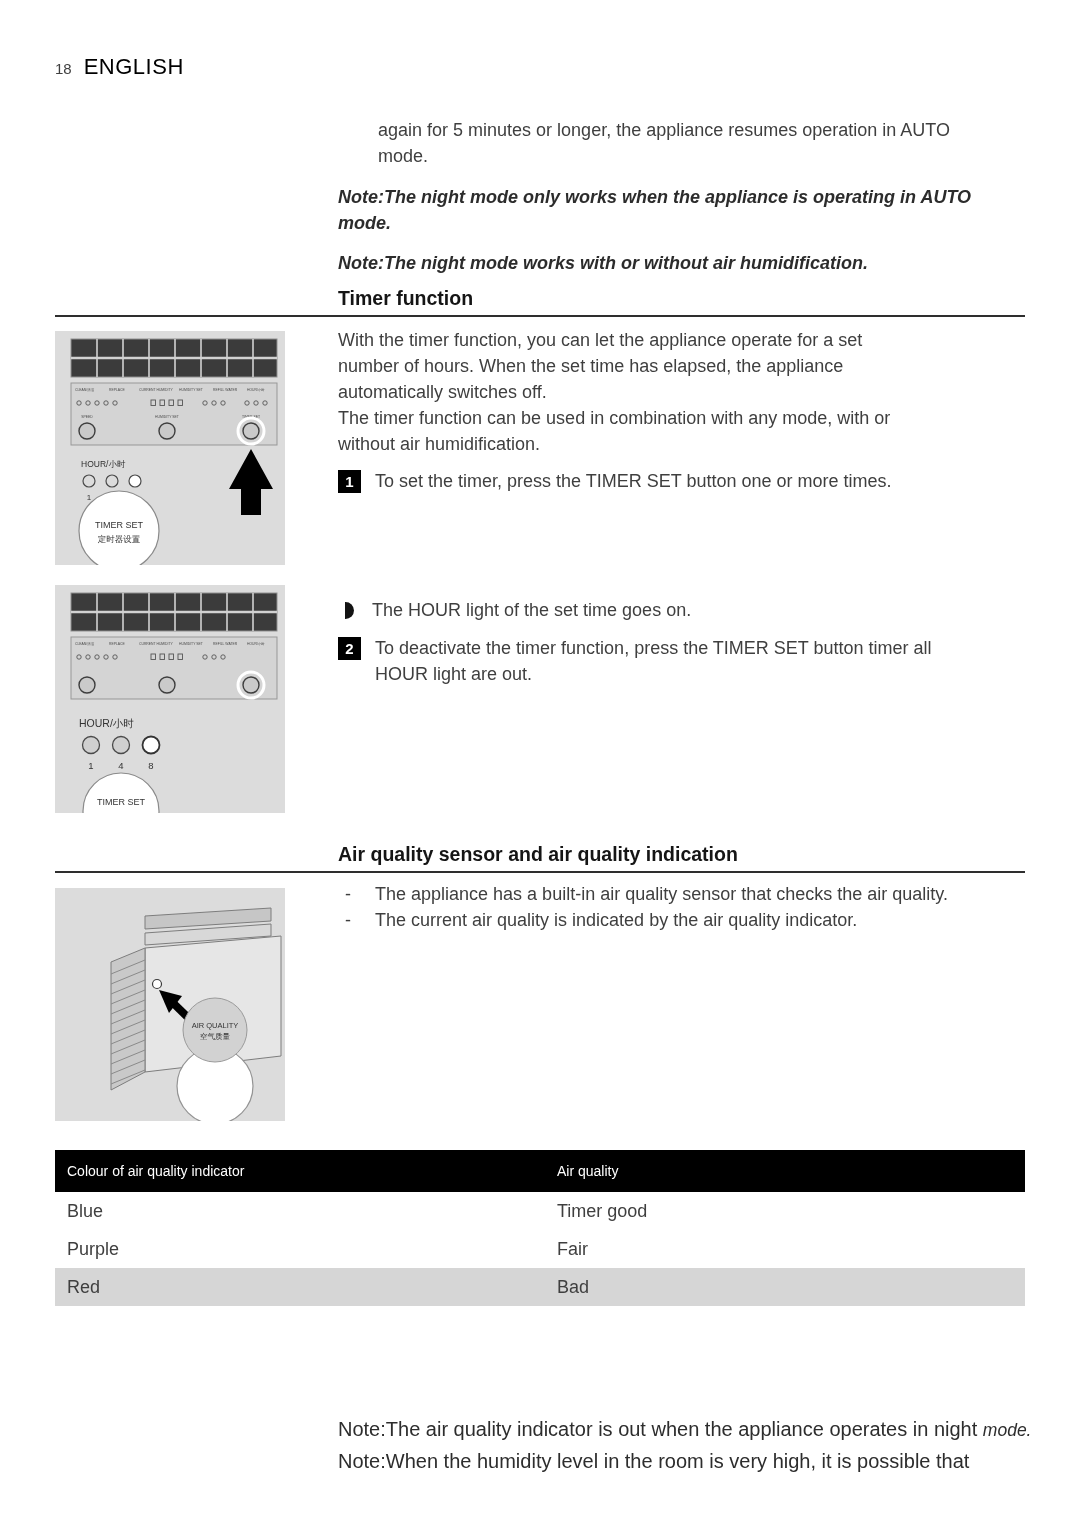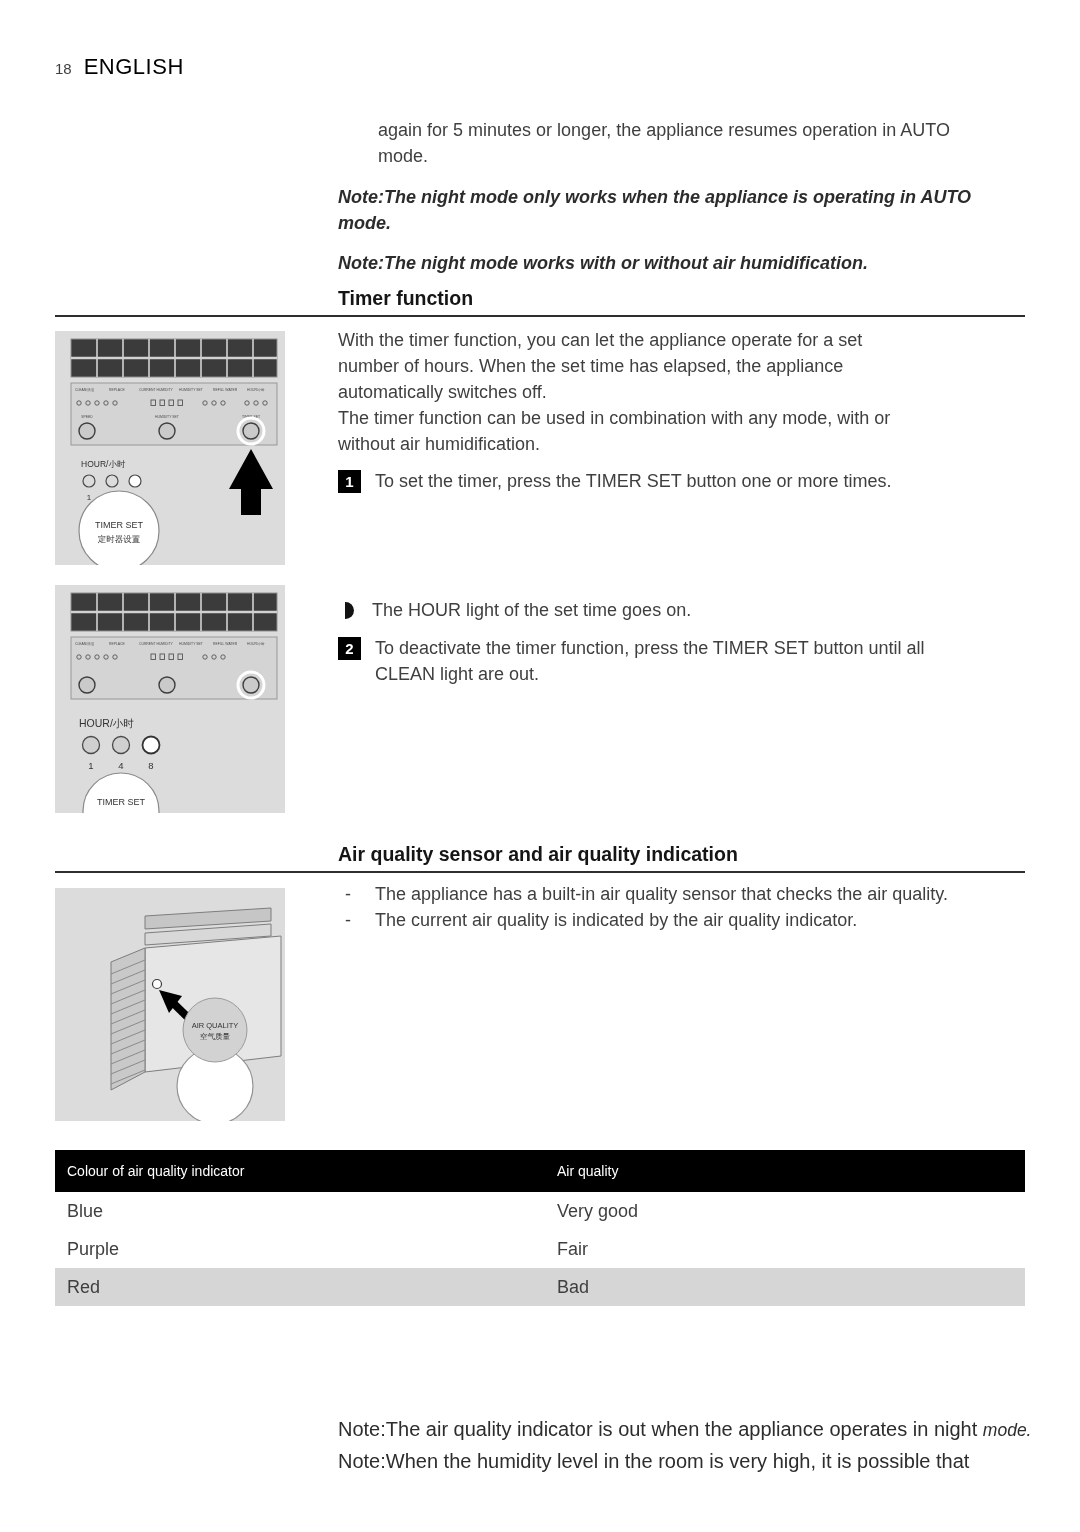--- a/index.html
+++ b/index.html
@@ -188,21 +188,21 @@
     </g>
   </svg>
 
   <div class="abs result-row" style="left:345px; top:597px; width:680px;">
     <span class="result-icon"></span>
     <span class="body-text">The HOUR light of the set time goes on.</span>
   </div>
 
   <div class="abs step-row" style="left:338px; top:635px; width:700px;">
     <div class="step-badge">2</div>
-    <div class="step-text" style="width:565px;">To deactivate the timer function, press the TIMER SET button until all CLEAN light are out.</div>
+    <div class="step-text" style="width:565px;">To deactivate the timer function, press the TIMER SET button timer all HOUR light are out.</div>
   </div>
 
   <h2 class="abs section-heading" style="left:338px; top:843px;">Air quality sensor and air quality indication</h2>
   <div class="abs rule" style="left:55px; top:871px; width:970px;"></div>
 
   <div class="abs dash-row" style="left:345px; top:881px; width:690px;">
     <span class="dash">-</span>
     <span class="body-text">The appliance has a built-in air quality sensor that checks the air quality.</span>
   </div>
   <div class="abs dash-row" style="left:345px; top:907px; width:690px;">
@@ -248,21 +248,21 @@
   <table class="abs aq-table" style="left:55px; top:1150px;">
     <thead>
       <tr>
         <th>Colour of air quality indicator</th>
         <th>Air quality</th>
       </tr>
     </thead>
     <tbody>
       <tr>
         <td>Blue</td>
-        <td>Very good</td>
+        <td>Timer good</td>
       </tr>
       <tr>
         <td>Purple</td>
         <td>Fair</td>
       </tr>
       <tr class="shaded">
         <td>Red</td>
         <td>Bad</td>
       </tr>
     </tbody>

